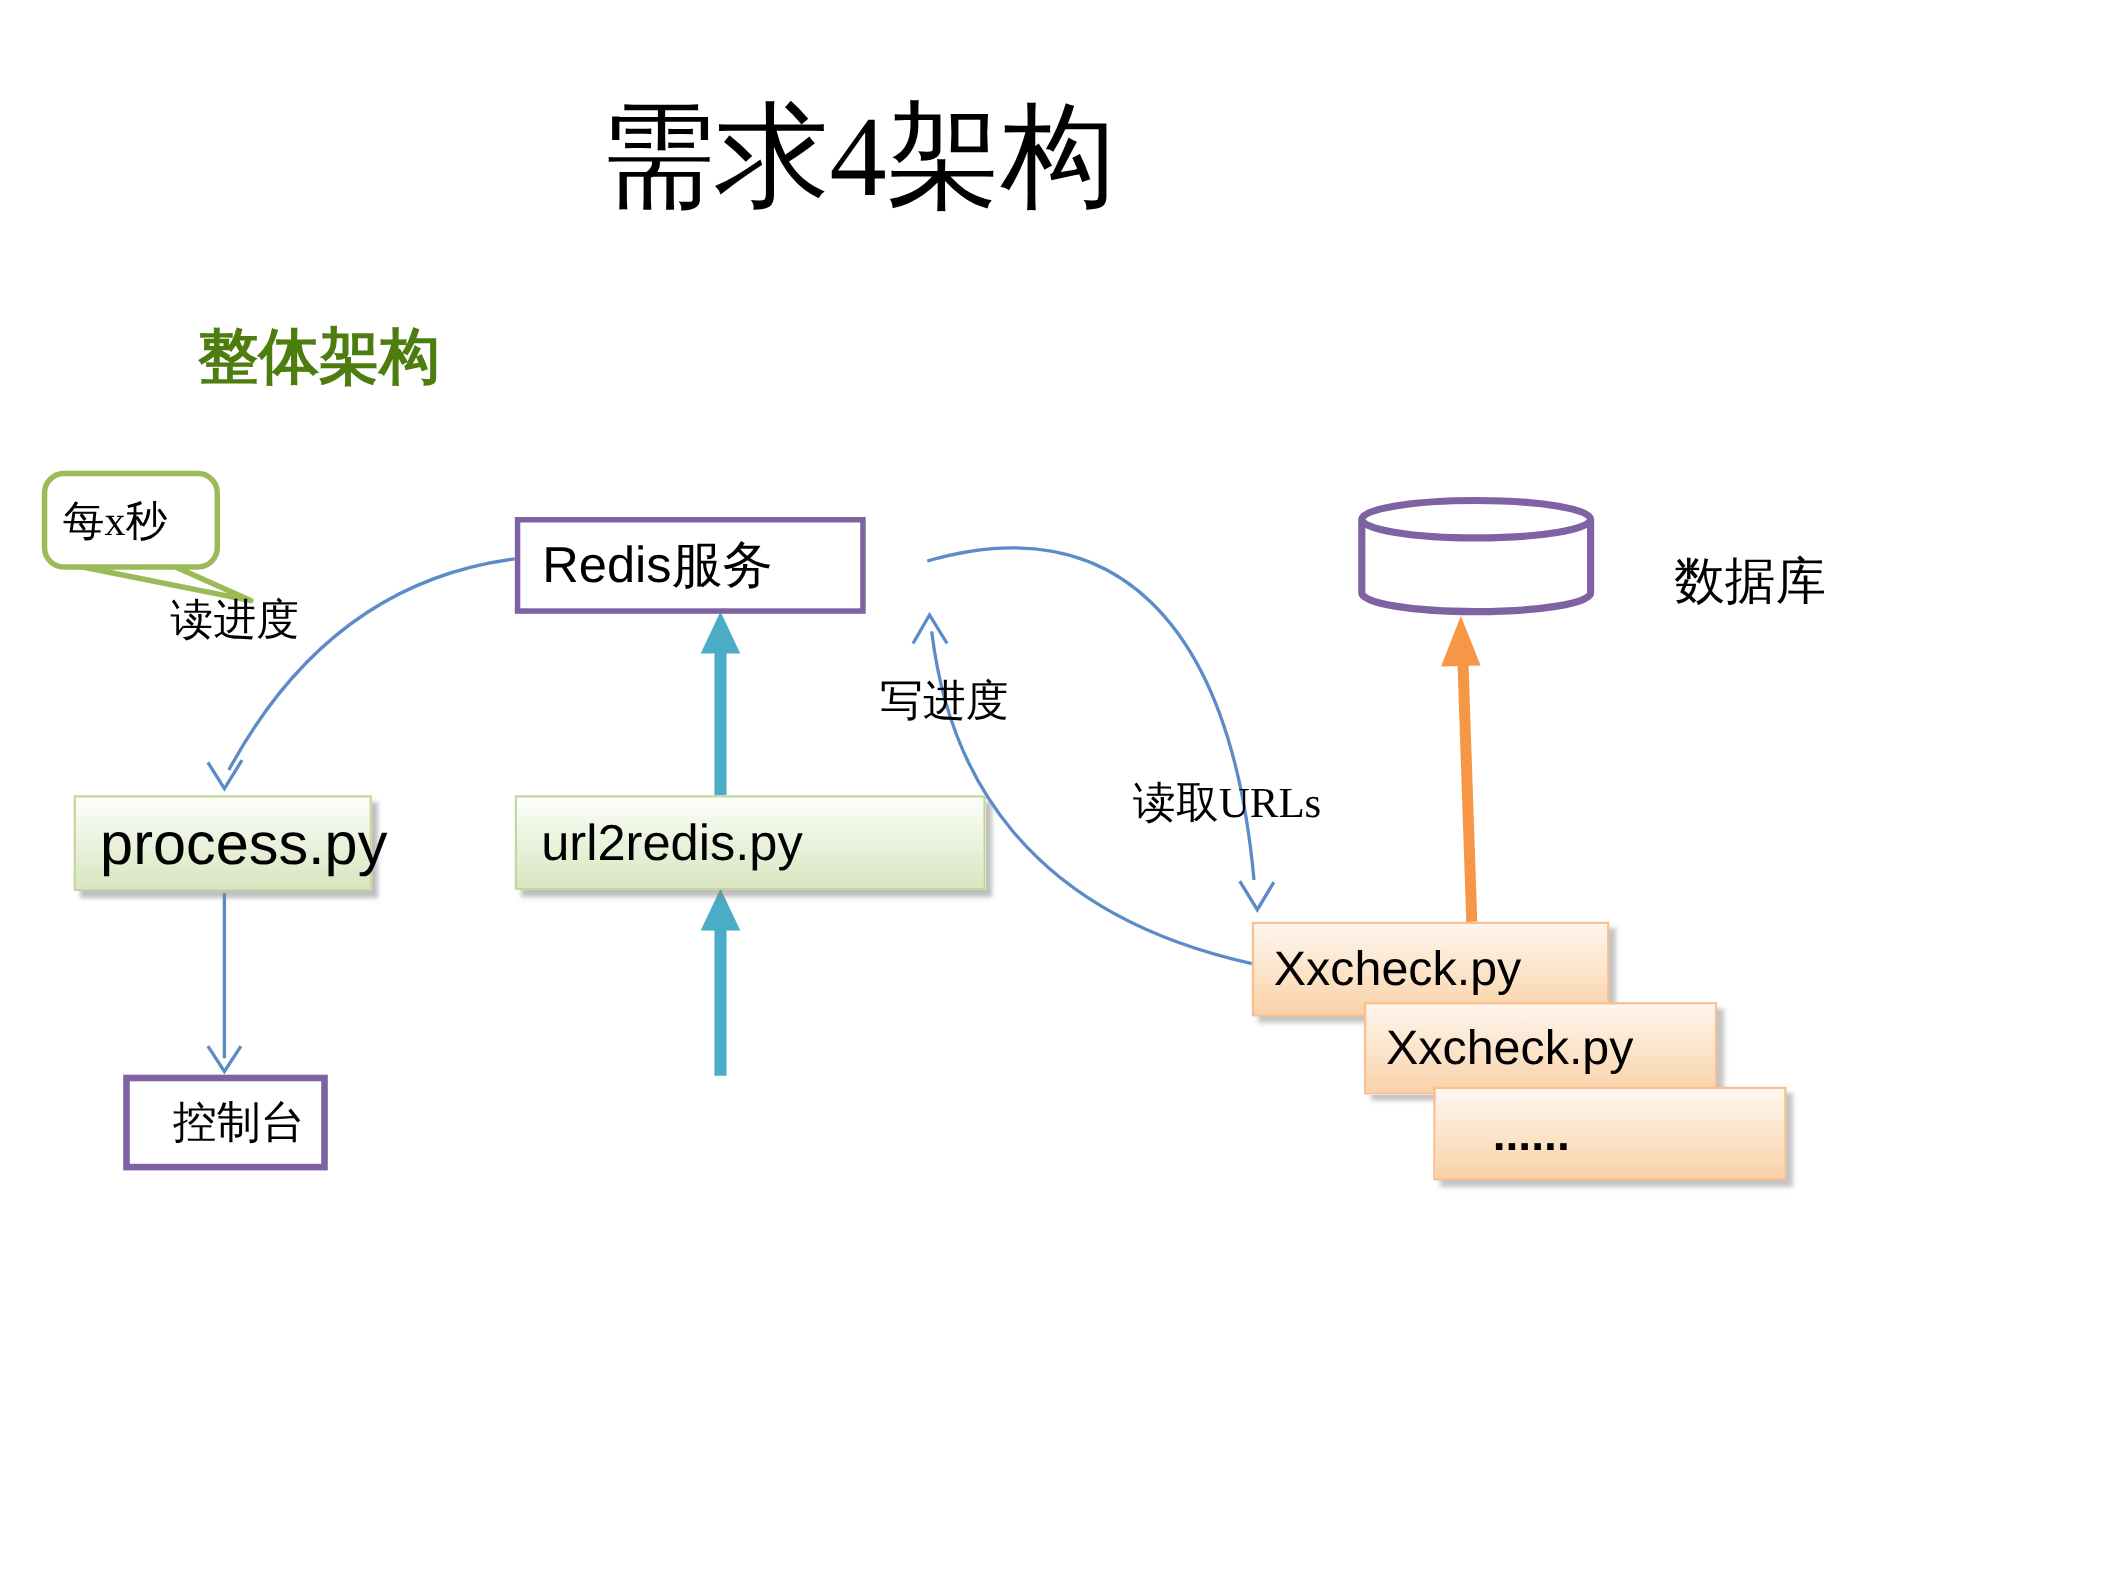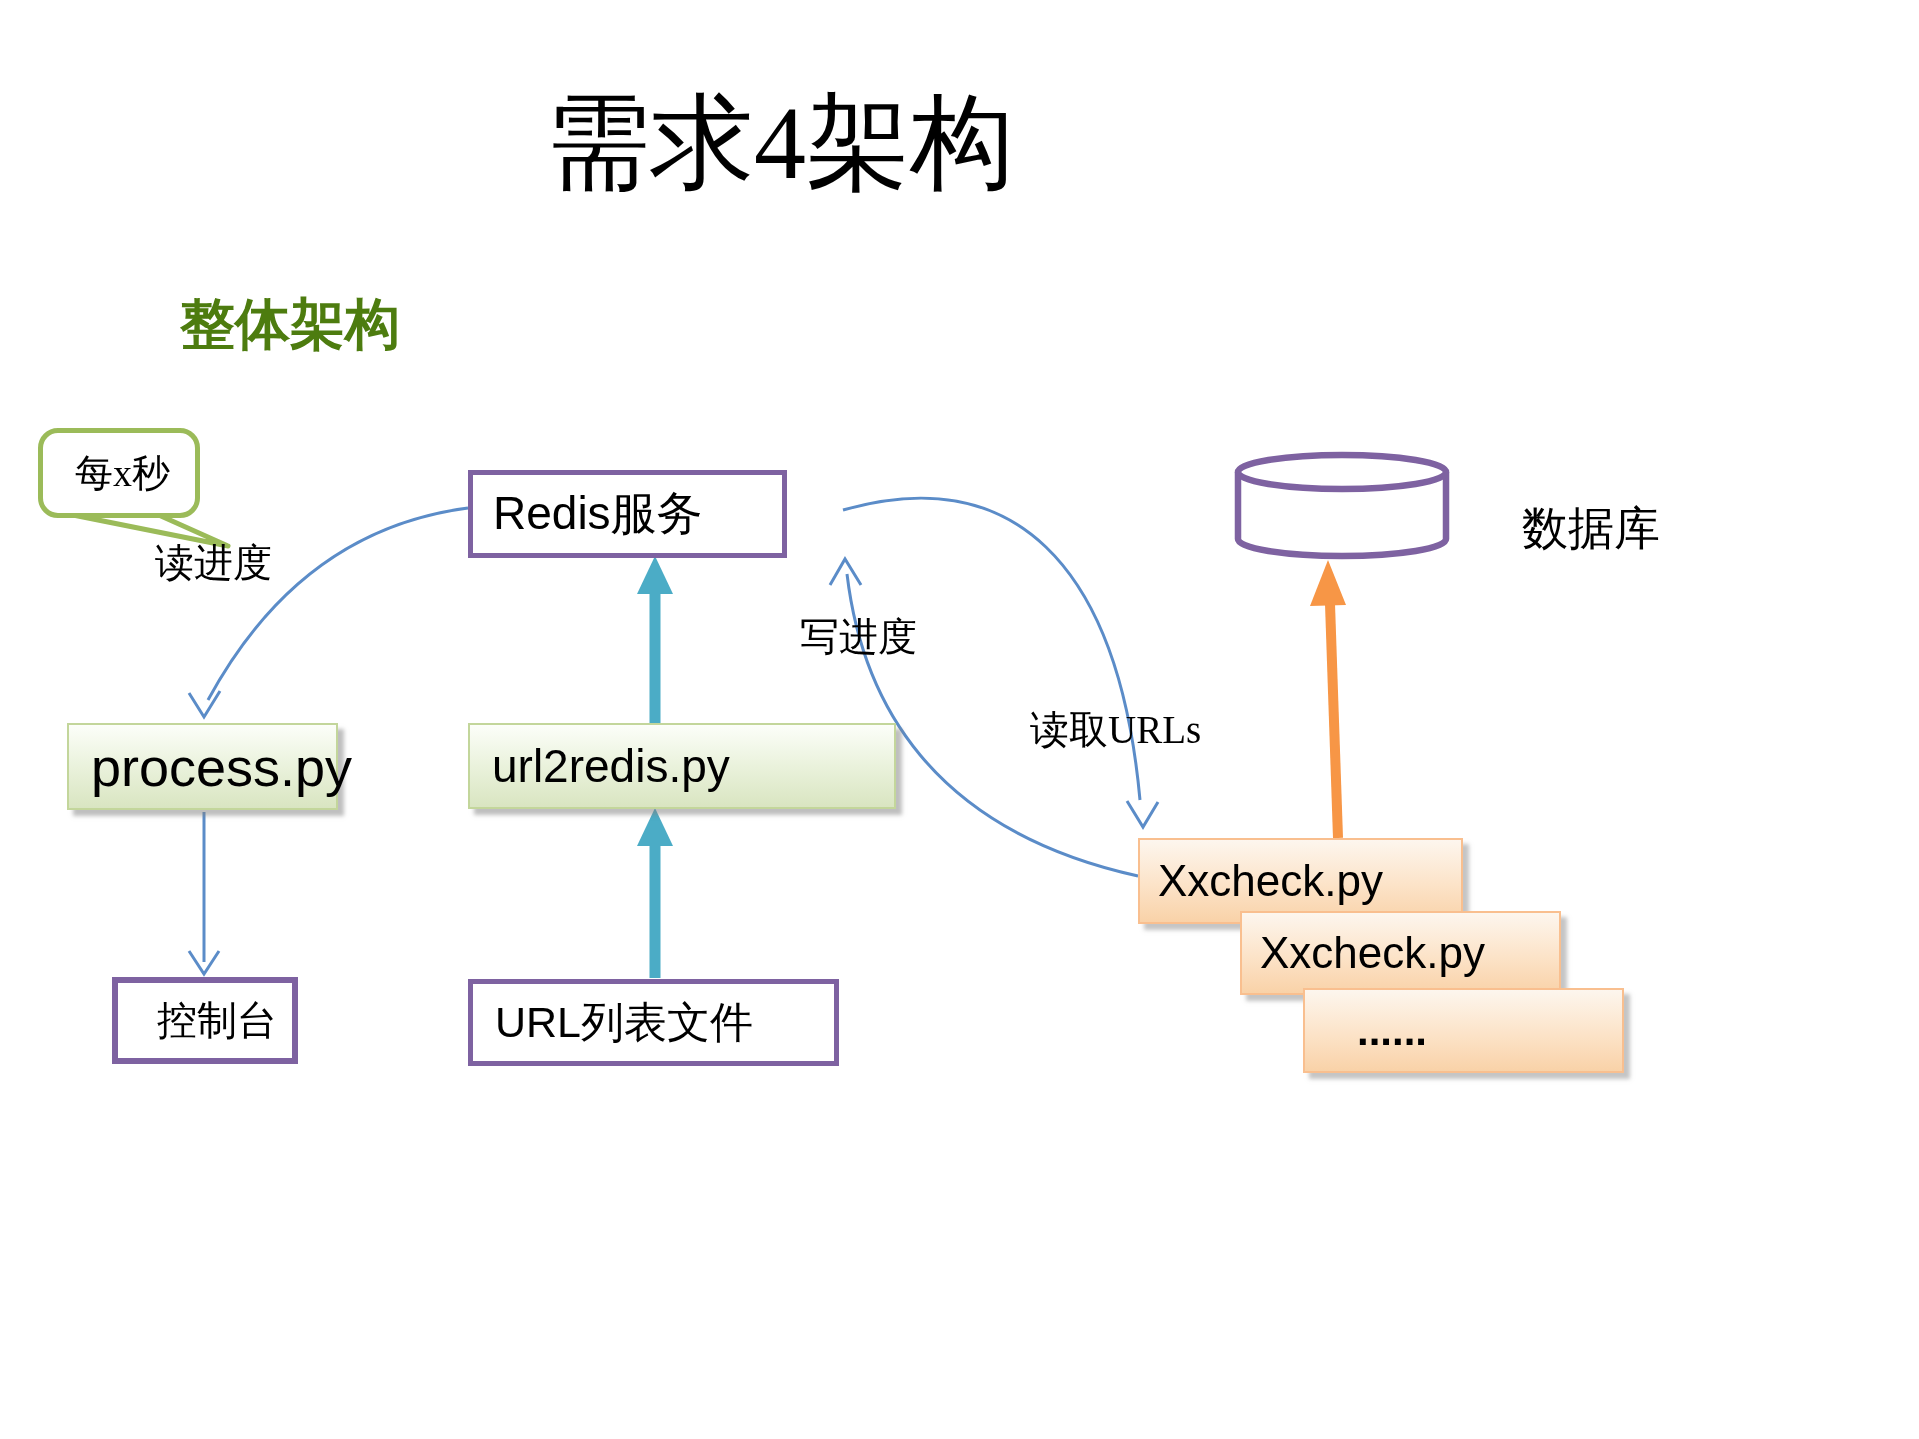--- a/index.html
+++ b/index.html
@@ -18,21 +18,21 @@
     left:180px; top:288px; font-size:55px; font-weight:bold; color:#4d7c0f; z-index:2;
   }
 
   svg.overlay { position:absolute; left:0; top:0; z-index:1; pointer-events:none; }
 
   .node { position:absolute; z-index:2; display:flex; align-items:center; color:#000; }
 
   .callout {
     left:38px; top:428px; width:162px; height:90px;
     border:5px solid #9bbb59; border-radius:20px; background:#ffffff;
-    font-size:38px; padding-left:32px;
+    font-size:38px; padding-left:14px;
   }
 
   .purple-box { border:5px solid #7e62a1; background:#ffffff;padding-left:24px; }
   .green-box {
     border:2px solid #c3d69b;
     background:linear-gradient(180deg,#fcfef9 0%,#eaf2dc 50%,#d9e5c1 100%);
     box-shadow:6px 6px 4px rgba(128,128,128,0.5);
   }
   .orange-box {
     border:2px solid #f9bf8f;
@@ -123,23 +123,20 @@
   </div>
 
   <div class="node green-box url2redis-box sans">
     <span>url2redis.py</span>
   </div>
 
   <div class="node purple-box console-box">
     <span>控制台</span>
   </div>
 
-  <div class="node purple-box urllist-box sans">
-    <span>URL列表文件</span>
-  </div>
 
   <div class="node orange-box xxcheck1 sans">
     <span>Xxcheck.py</span>
   </div>
 
   <div class="node orange-box xxcheck2 sans">
     <span>Xxcheck.py</span>
   </div>
 
   <div class="node orange-box xxcheck3 sans">

